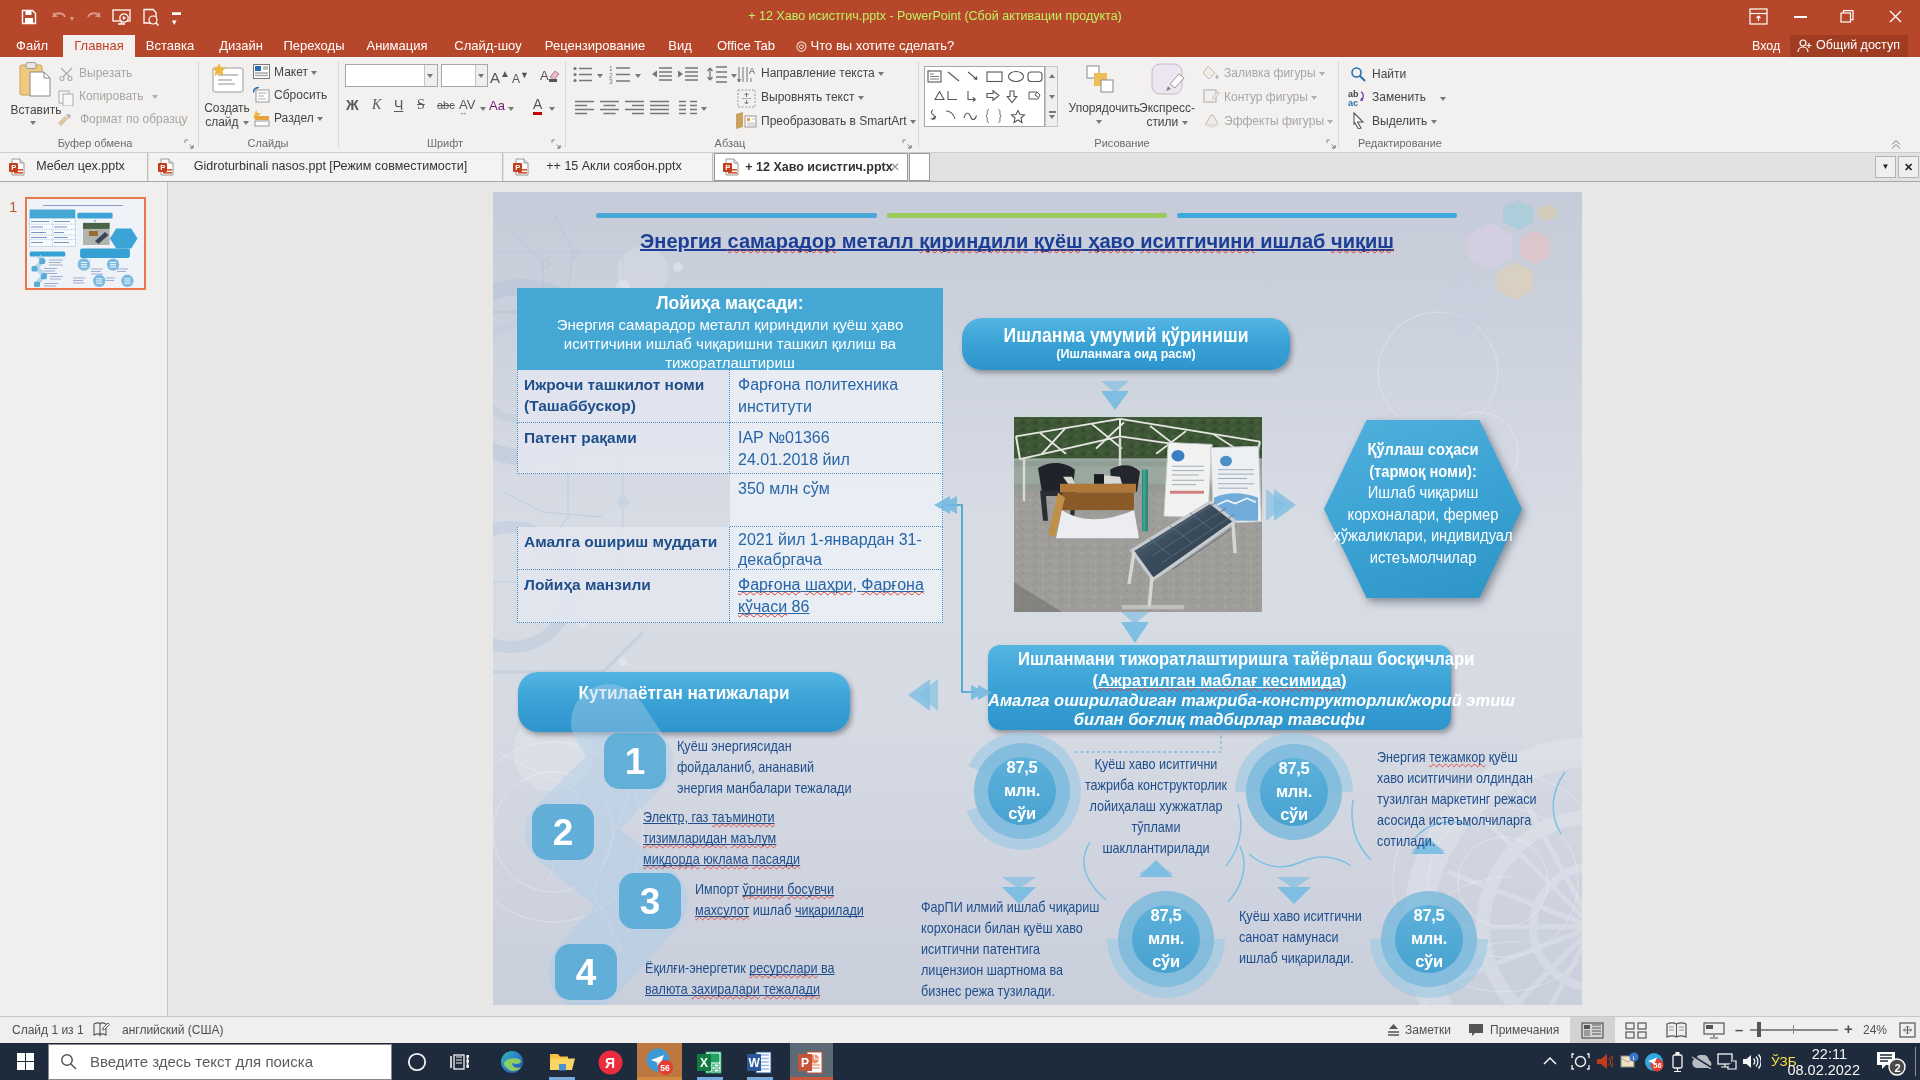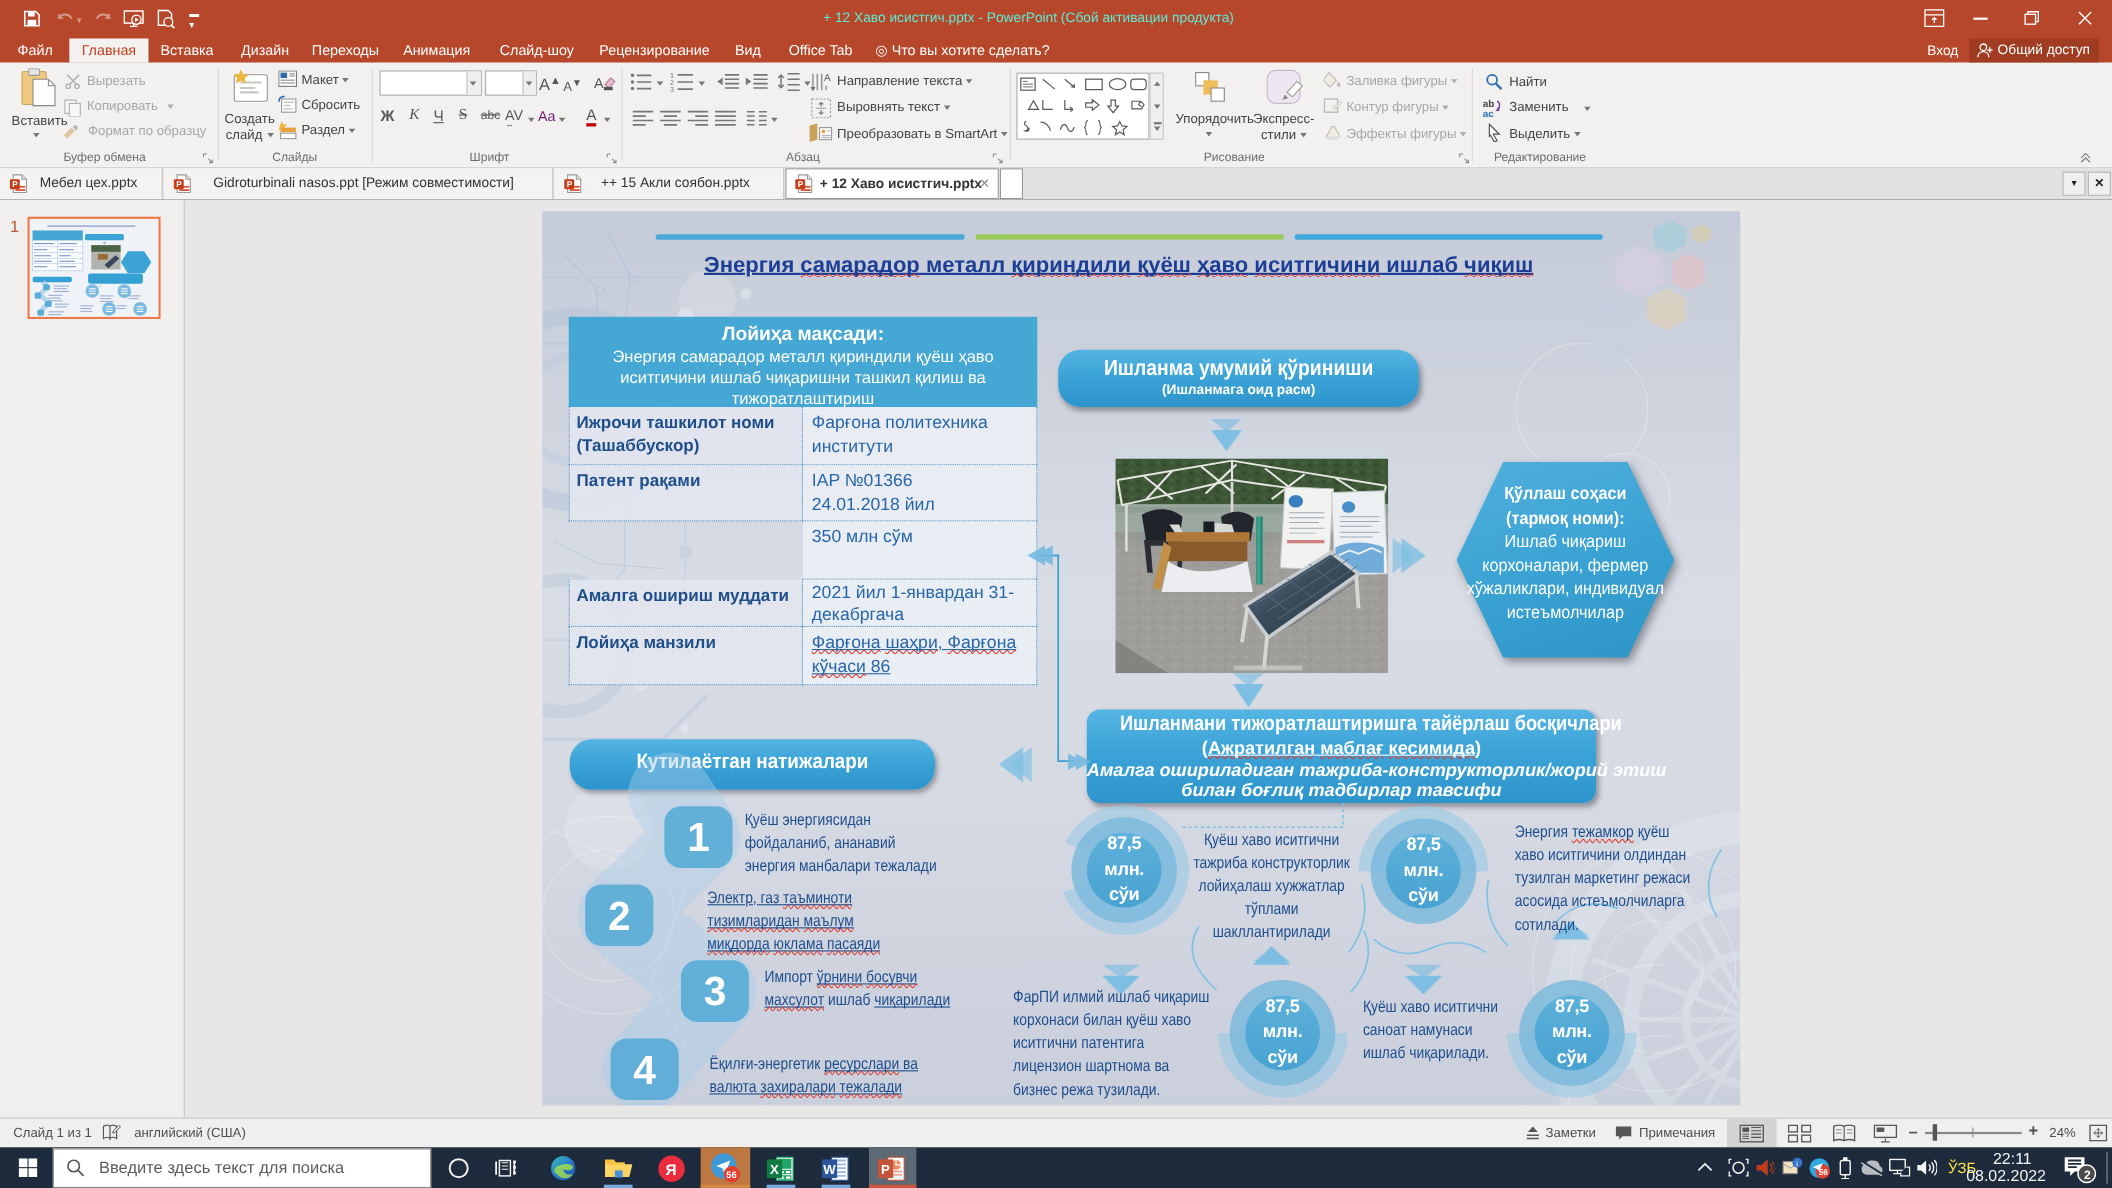--- a/index.html
+++ b/index.html
@@ -2,21 +2,21 @@
 <html><head>
 <meta charset="utf-8">
 <style>
   * { margin:0; padding:0; box-sizing:border-box; }
   html,body { width:1920px; height:1080px; overflow:hidden; font-family:"Liberation Sans", sans-serif; }
   .abs { position:absolute; }
   #page { position:relative; width:1920px; height:1080px; background:#e8e7e6; }
 
   
   #titlebar { position:absolute; left:0; top:0; width:1920px; height:57px; background:#b7472a; }
-  #titletext { position:absolute; top:9px; width:100%; text-align:center; color:#5eead4; font-size:12.5px; }
+  #titletext { position:absolute; top:9px; width:100%; text-align:center; color:#bef264; font-size:12.5px; }
   .tabrow { position:absolute; left:0; top:35px; height:22px; width:100%; }
   .rtab { position:absolute; top:0; height:22px; color:#fff; font-size:13px; text-align:center; line-height:21px; }
   .rtab.sel { background:#f2f1f0; color:#c43e1c; }
 
   
   #ribbon { position:absolute; left:0; top:57px; width:1920px; height:96px; background:#f2f1f0; border-bottom:1px solid #cfcdcb; }
   .gsep { position:absolute; top:5px; height:85px; width:1px; background:#d9d7d5; }
   .glabel { position:absolute; top:80px; font-size:11px; color:#6e6c6a; text-align:center; }
   .btxt { font-size:12px; color:#444; }
   .btxt.dis { color:#a9a7a5; }
@@ -655,21 +655,21 @@
           <div style="width:198px;height:178px;background:linear-gradient(160deg,#51b0dd 0%,#3ba3d4 50%,#2d94c6 100%);clip-path:polygon(21.5% 0,78.5% 0,100% 50%,78.5% 100%,21.5% 100%,0 50%)"></div>
         </div>
       <div class="abs" style="left:816px;top:247px;width:228px;text-align:center;color:#fff;font-size:16px;line-height:21.5px;transform:scaleX(.92)"><b>Қўллаш соҳаси<br>(тармоқ номи):</b><br>Ишлаб чиқариш<br>корхоналари, фермер<br>хўжаликлари, индивидуал<br>истеъмолчилар</div>
 
       <div class="bluebox" style="left:495px;top:453px;width:463px;height:85px;border-radius:12px;white-space:nowrap">
         <div style="margin-top:3px;font-size:19px;font-weight:bold;transform:scaleX(.87)">Ишланмани тижоратлаштиришга тайёрлаш босқичлари</div>
         <div style="font-size:16.5px;font-weight:bold;margin-top:1px"><span style="text-decoration:underline">(<span class="sp">Ажратилган</span> <span class="sp">маблағ</span> <span class="sp">кесимида</span>)</span></div>
         <div style="font-size:16.5px;font-weight:bold;font-style:italic;line-height:18.5px;margin-top:1px">Амалга ошириладиган тажриба-конструкторлик/жорий этиш<br>билан боғлиқ тадбирлар тавсифи</div>
       </div>
 
-      <div class="bluebox" style="left:25px;top:480px;width:332px;height:46px">
+      <div class="bluebox" style="left:25px;top:480px;width:332px;height:60px">
         <div style="margin-top:10px;font-size:19px;font-weight:bold;transform:scaleX(.9)">Кутилаётган натижалари</div>
       </div>
 
       <svg class="abs" style="left:0;top:0" width="1093" height="820" viewBox="0 0 1093 820">
         <path d="M116 530L142 569L70 640L157 709L93 780" stroke="#aaceea" stroke-width="76" fill="none" stroke-linejoin="round" stroke-linecap="round" opacity="0.42"></path>
         <g fill="#55abd7" opacity="0.88">
           <rect x="111" y="541" width="62" height="56" rx="15"></rect>
           <rect x="39" y="612" width="62" height="56" rx="15"></rect>
           <rect x="126" y="681" width="62" height="56" rx="15"></rect>
           <rect x="62" y="752" width="62" height="56" rx="15"></rect>

